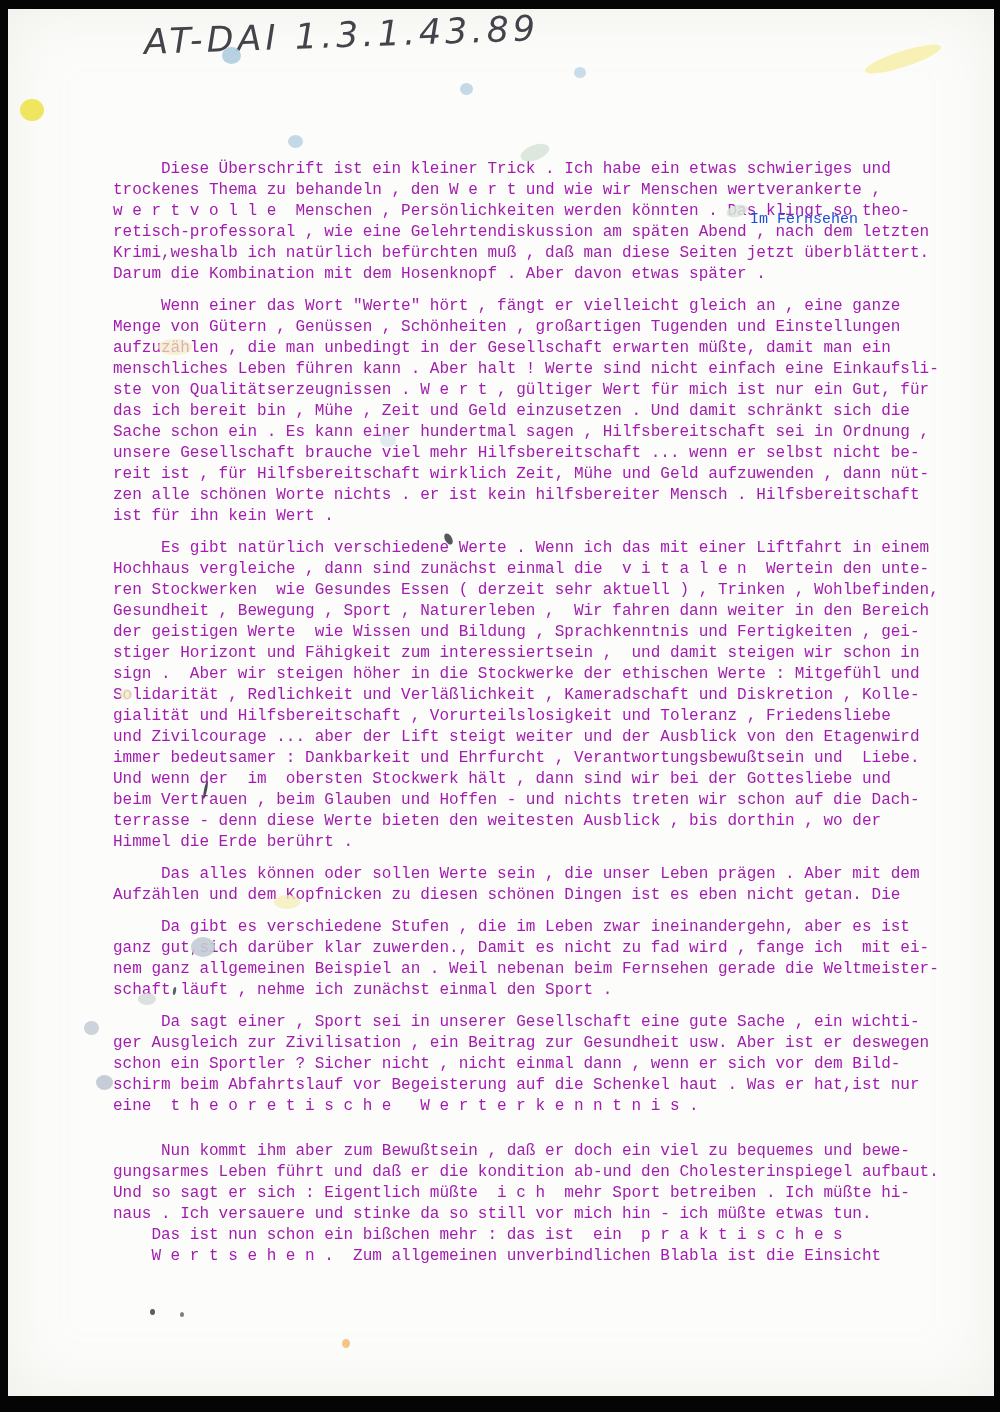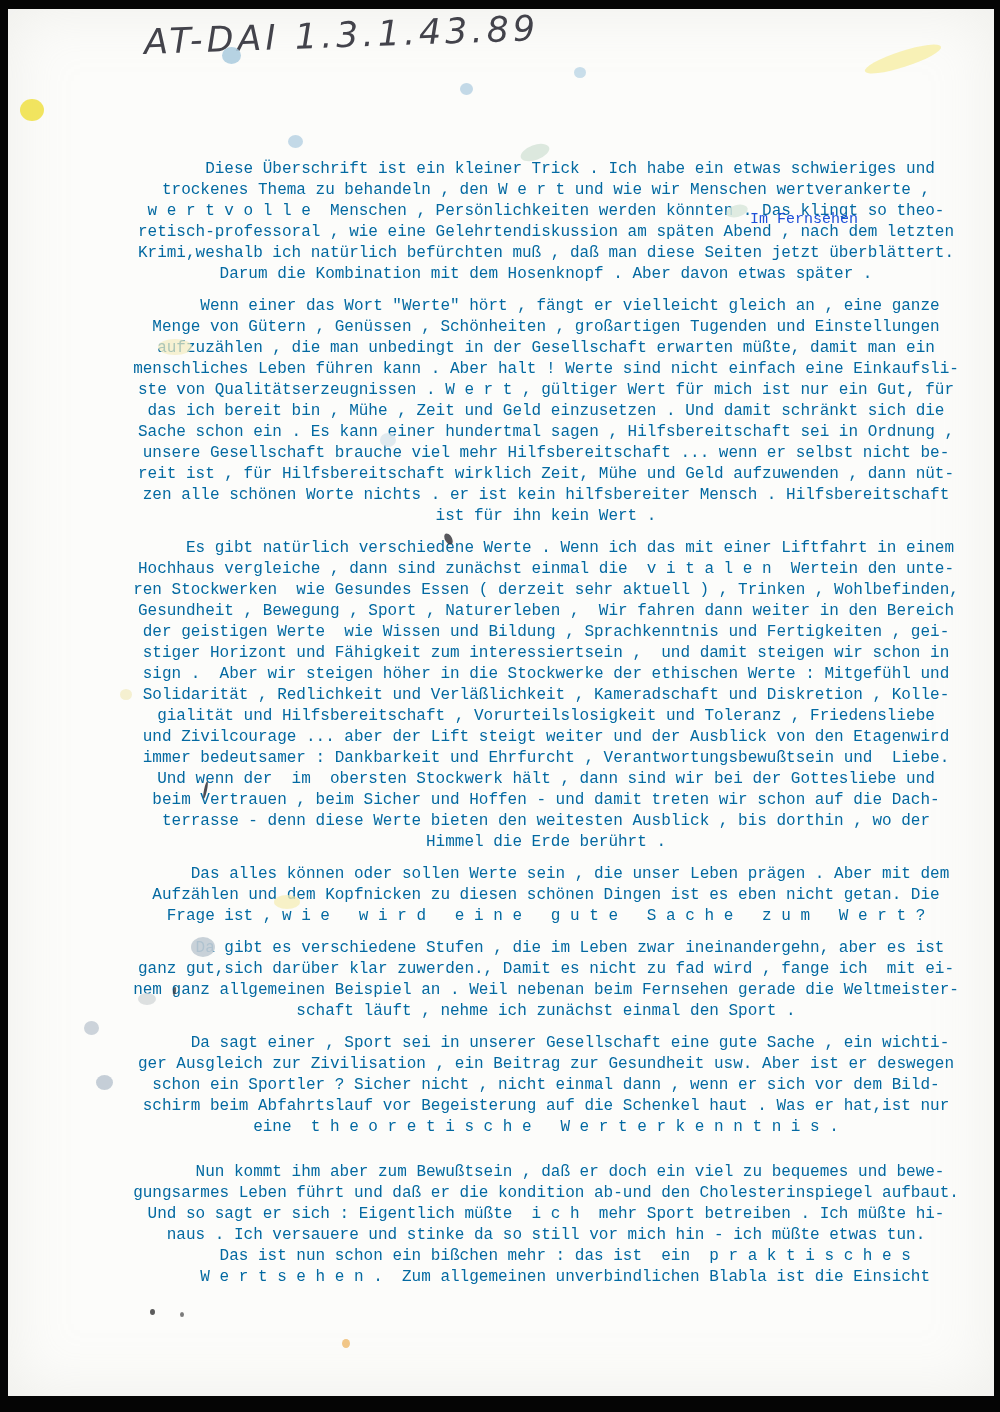--- a/index.html
+++ b/index.html
@@ -28,22 +28,21 @@
   }
   .title{
     position:absolute;left:118px;top:88px;
     font:16px/20px "Liberation Mono",monospace;
     color:#2f2f36;
     white-space:pre;
   }
   .doc-text{
     position:absolute;left:105px;top:150px;
     width:866px;
-    color:#0369a1;
-    text-align:center;
+    color:#a21caf;
   }
   .para{margin-bottom:11px;}
   .para:nth-child(6){margin-bottom:24px;}
   .line{
     font:16px/21px "Liberation Mono",monospace;
     white-space:pre;
   }
   .insertion{
     position:absolute;left:742px;top:204px;
     font:15px/14px "Liberation Mono",monospace;
@@ -92,28 +91,27 @@
         <div class="line">ren Stockwerken  wie Gesundes Essen ( derzeit sehr aktuell ) , Trinken , Wohlbefinden,</div>
         <div class="line">Gesundheit , Bewegung , Sport , Naturerleben ,  Wir fahren dann weiter in den Bereich</div>
         <div class="line">der geistigen Werte  wie Wissen und Bildung , Sprachkenntnis und Fertigkeiten , gei-</div>
         <div class="line">stiger Horizont und Fähigkeit zum interessiertsein ,  und damit steigen wir schon in</div>
         <div class="line">sign .  Aber wir steigen höher in die Stockwerke der ethischen Werte : Mitgefühl und</div>
         <div class="line">Solidarität , Redlichkeit und Verläßlichkeit , Kameradschaft und Diskretion , Kolle-</div>
         <div class="line">gialität und Hilfsbereitschaft , Vorurteilslosigkeit und Toleranz , Friedensliebe</div>
         <div class="line">und Zivilcourage ... aber der Lift steigt weiter und der Ausblick von den Etagenwird</div>
         <div class="line">immer bedeutsamer : Dankbarkeit und Ehrfurcht , Verantwortungsbewußtsein und  Liebe.</div>
         <div class="line">Und wenn der  im  obersten Stockwerk hält , dann sind wir bei der Gottesliebe und</div>
-        <div class="line">beim Vertrauen , beim Sicher und Hoffen - und damit treten wir schon auf die Dach-</div>
+        <div class="line">beim Vertrauen , beim Glauben und Hoffen - und nichts treten wir schon auf die Dach-</div>
         <div class="line">terrasse - denn diese Werte bieten den weitesten Ausblick , bis dorthin , wo der</div>
         <div class="line">Himmel die Erde berührt .</div>
       </div>
       <div class="para">
         <div class="line">     Das alles können oder sollen Werte sein , die unser Leben prägen . Aber mit dem</div>
         <div class="line">Aufzählen und dem Kopfnicken zu diesen schönen Dingen ist es eben nicht getan. Die</div>
-        <div class="line">Frage ist , w i e   w i r d   e i n e   g u t e   S a c h e   z u m   W e r t ?</div>
       </div>
       <div class="para">
         <div class="line">     Da gibt es verschiedene Stufen , die im Leben zwar ineinandergehn, aber es ist</div>
         <div class="line">ganz gut,sich darüber klar zuwerden., Damit es nicht zu fad wird , fange ich  mit ei-</div>
         <div class="line">nem ganz allgemeinen Beispiel an . Weil nebenan beim Fernsehen gerade die Weltmeister-</div>
         <div class="line">schaft läuft , nehme ich zunächst einmal den Sport .</div>
       </div>
       <div class="para">
         <div class="line">     Da sagt einer , Sport sei in unserer Gesellschaft eine gute Sache , ein wichti-</div>
         <div class="line">ger Ausgleich zur Zivilisation , ein Beitrag zur Gesundheit usw. Aber ist er deswegen</div>

